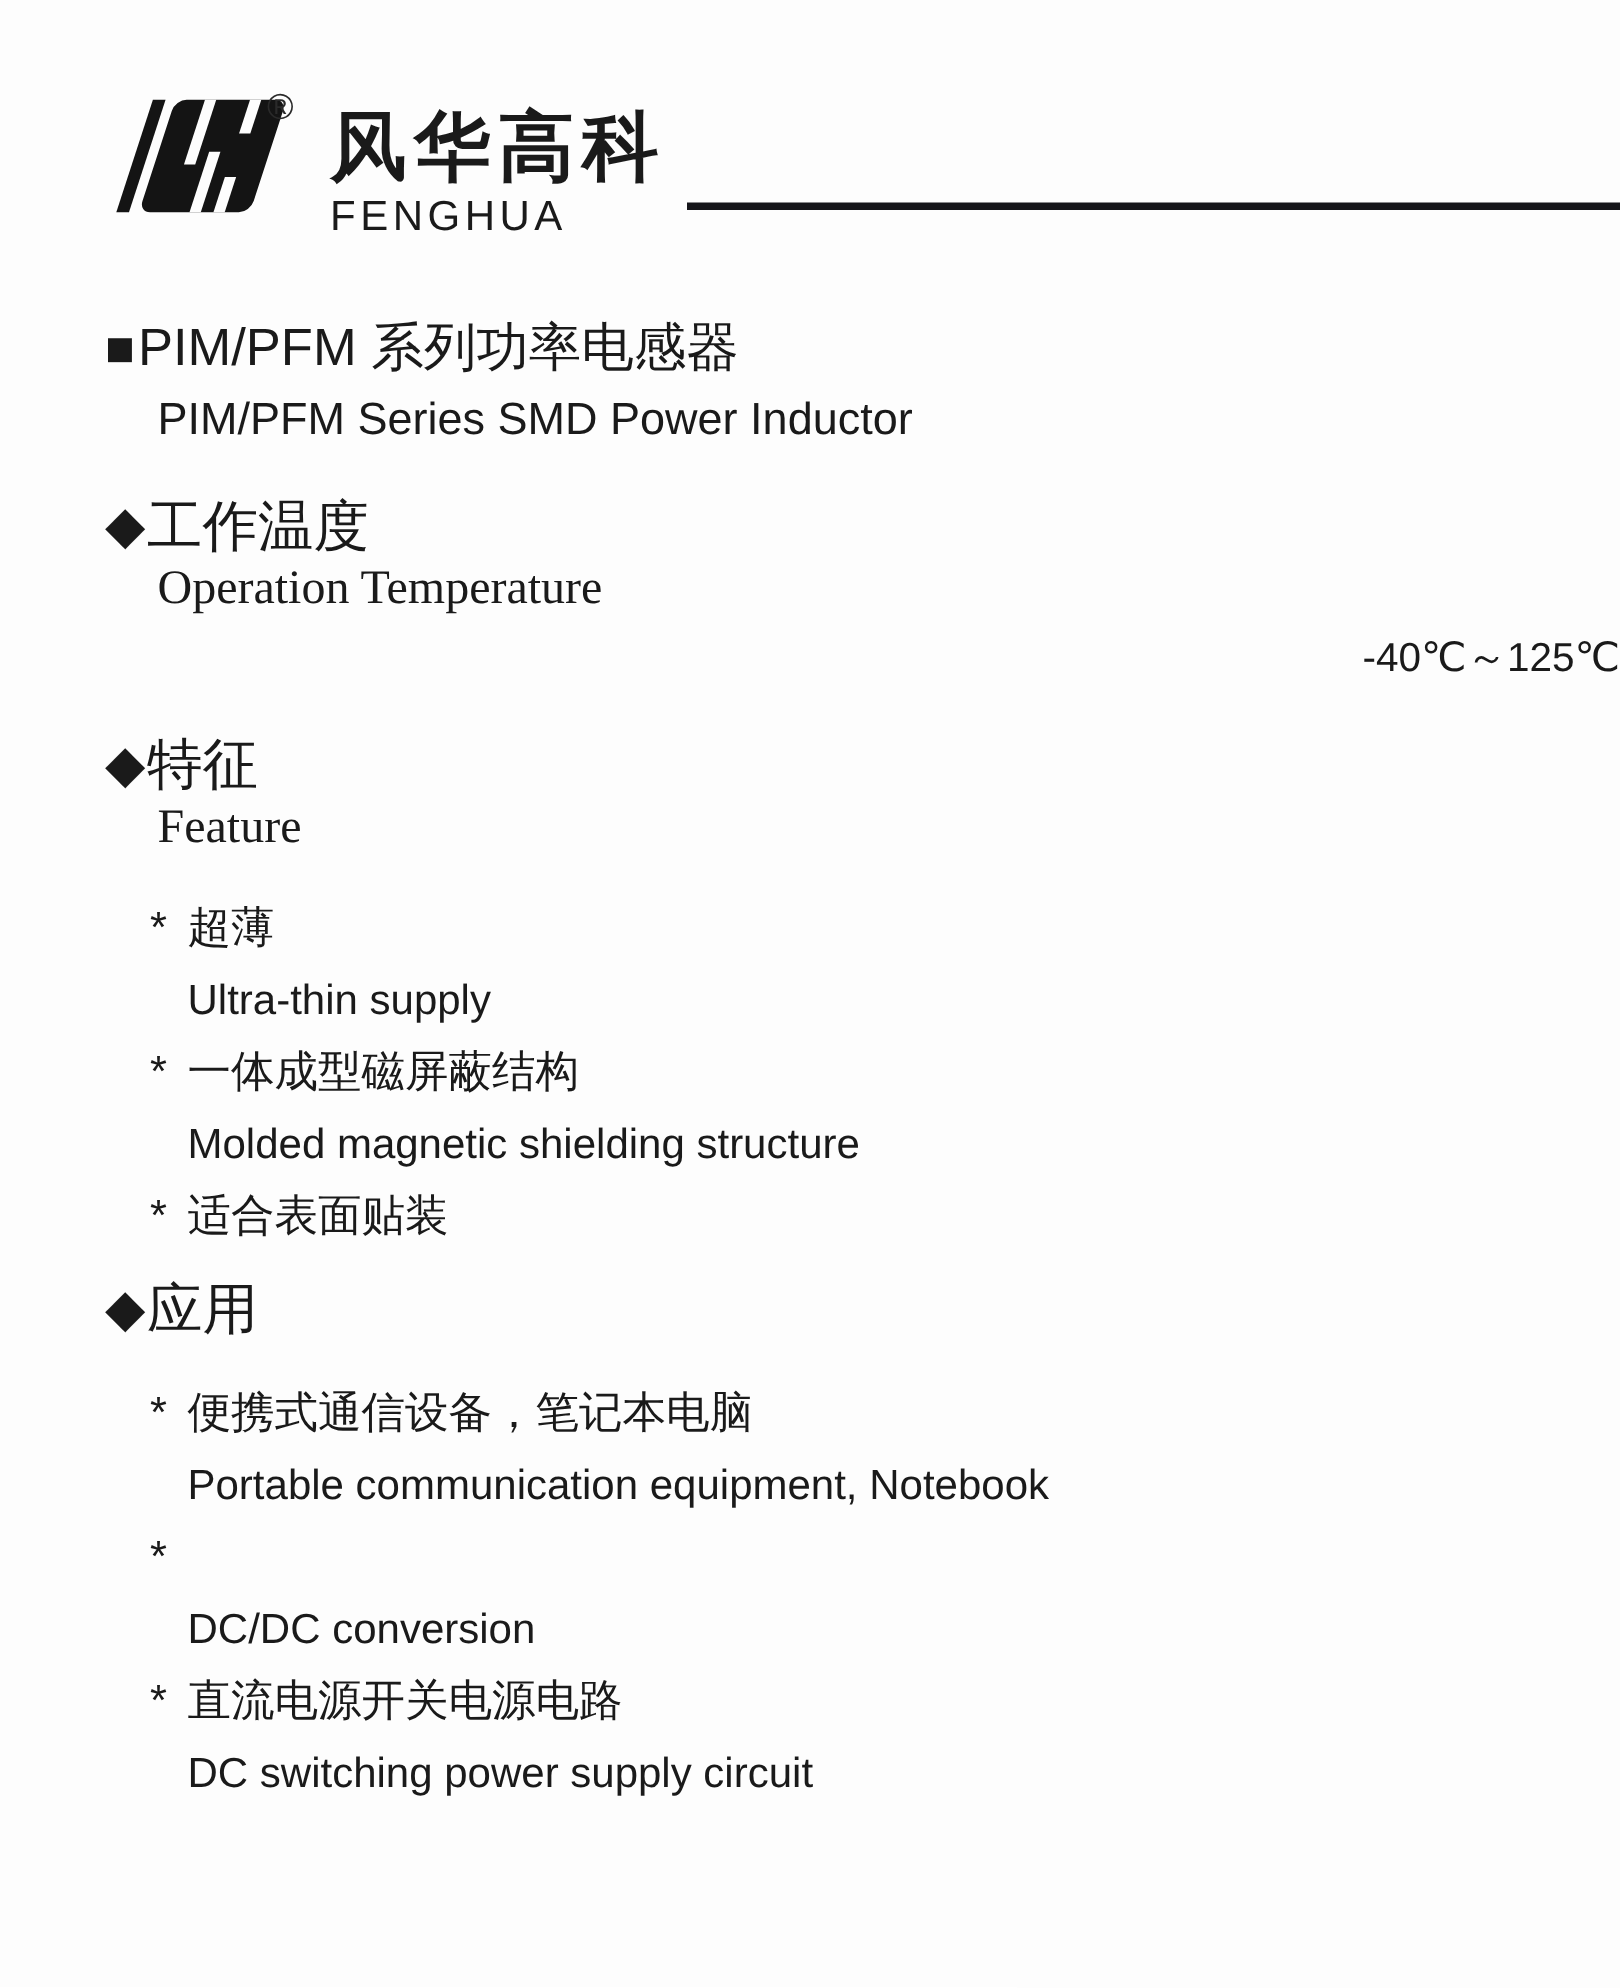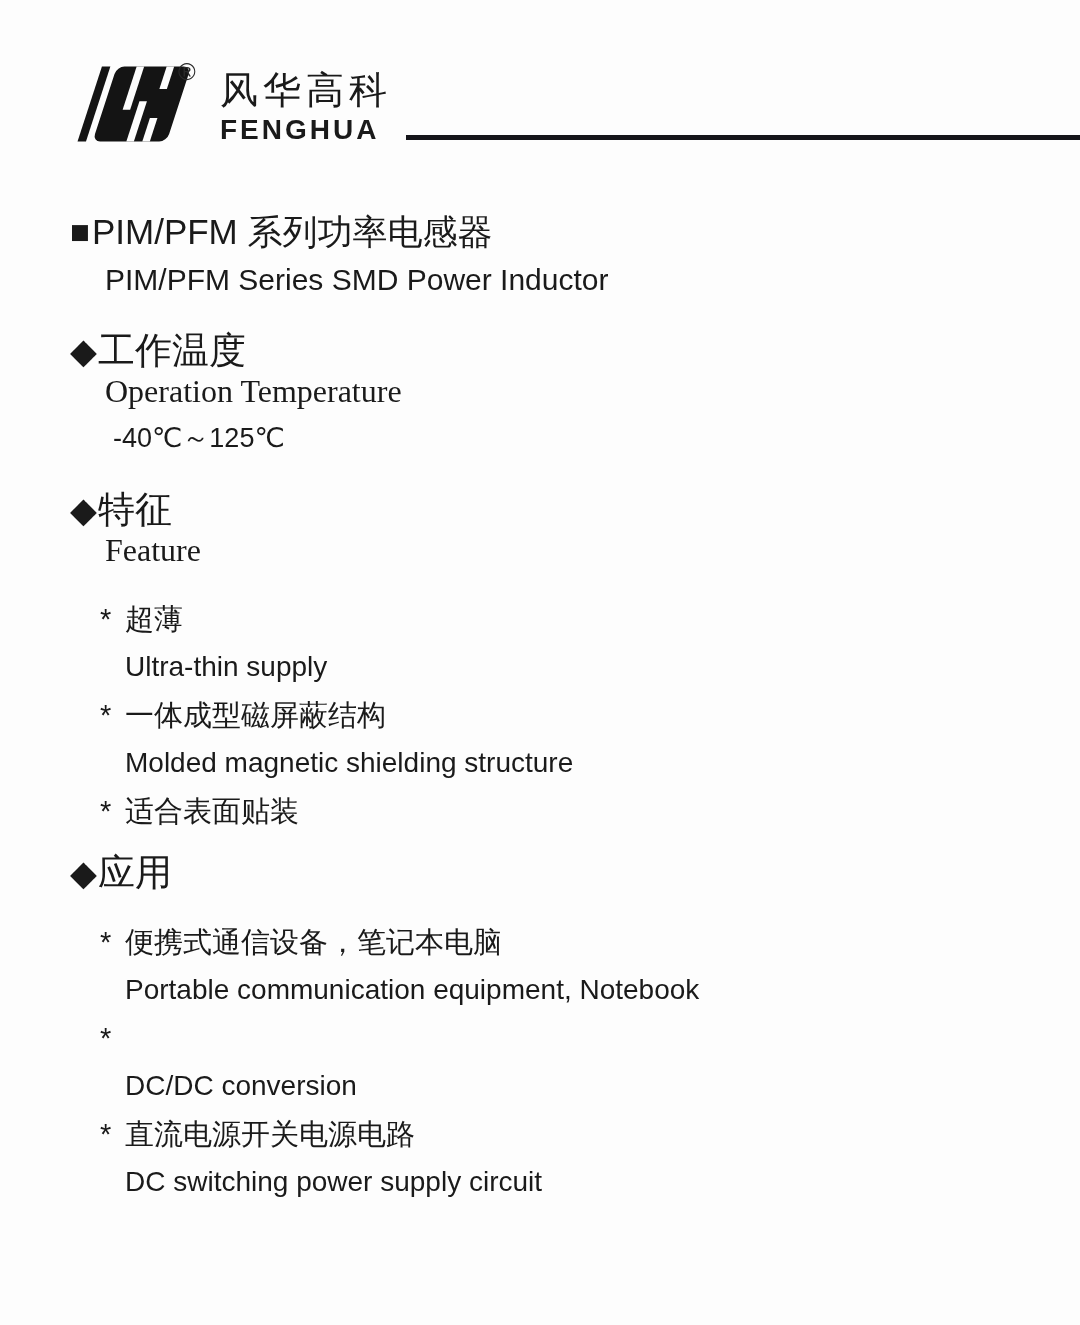--- a/index.html
+++ b/index.html
@@ -38,29 +38,29 @@
   .reg-mark {
     position: absolute;
     left: 108px;
     top: -2px;
     font-size: 24px;
     line-height: 1;
     color: #2a2a2a;
   }
   .logo-text { margin-left: 28px; padding-top: 8px; flex: none; }
   .logo-zh {
-    font-size: 38px;
-    font-weight: 400;
+    font-size: 51px;
+    font-weight: 700;
     letter-spacing: 5px;
     line-height: 1.1;
     white-space: nowrap;
   }
   .logo-en {
     font-size: 28px;
-    font-weight: 700;
+    font-weight: 400;
     letter-spacing: 3px;
     line-height: 1.05;
     margin-top: 3px;
     white-space: nowrap;
   }
   .header-rule {
     flex: 1 1 auto;
     height: 5px;
     background: #15151a;
     align-self: flex-end;
@@ -103,20 +103,21 @@
     padding-left: 35px;
     white-space: nowrap;
     font-family: Liberation Serif, serif;
   }
   .sec-note {
     font-size: 27px;
     line-height: 1.2;
     margin-top: 13px;
     padding-left: 43px;
     white-space: nowrap;
+    text-align: right;
   }
   .mt-sec-1 { margin-top: 34px; }
   .mt-sec-2 { margin-top: 36px; }
   .mt-sec-3 { margin-top: 19px; }
 
   
   .item-list { margin: 27px 0 0 100px; }
   .item-line {
     display: flex;
     line-height: 48px;

